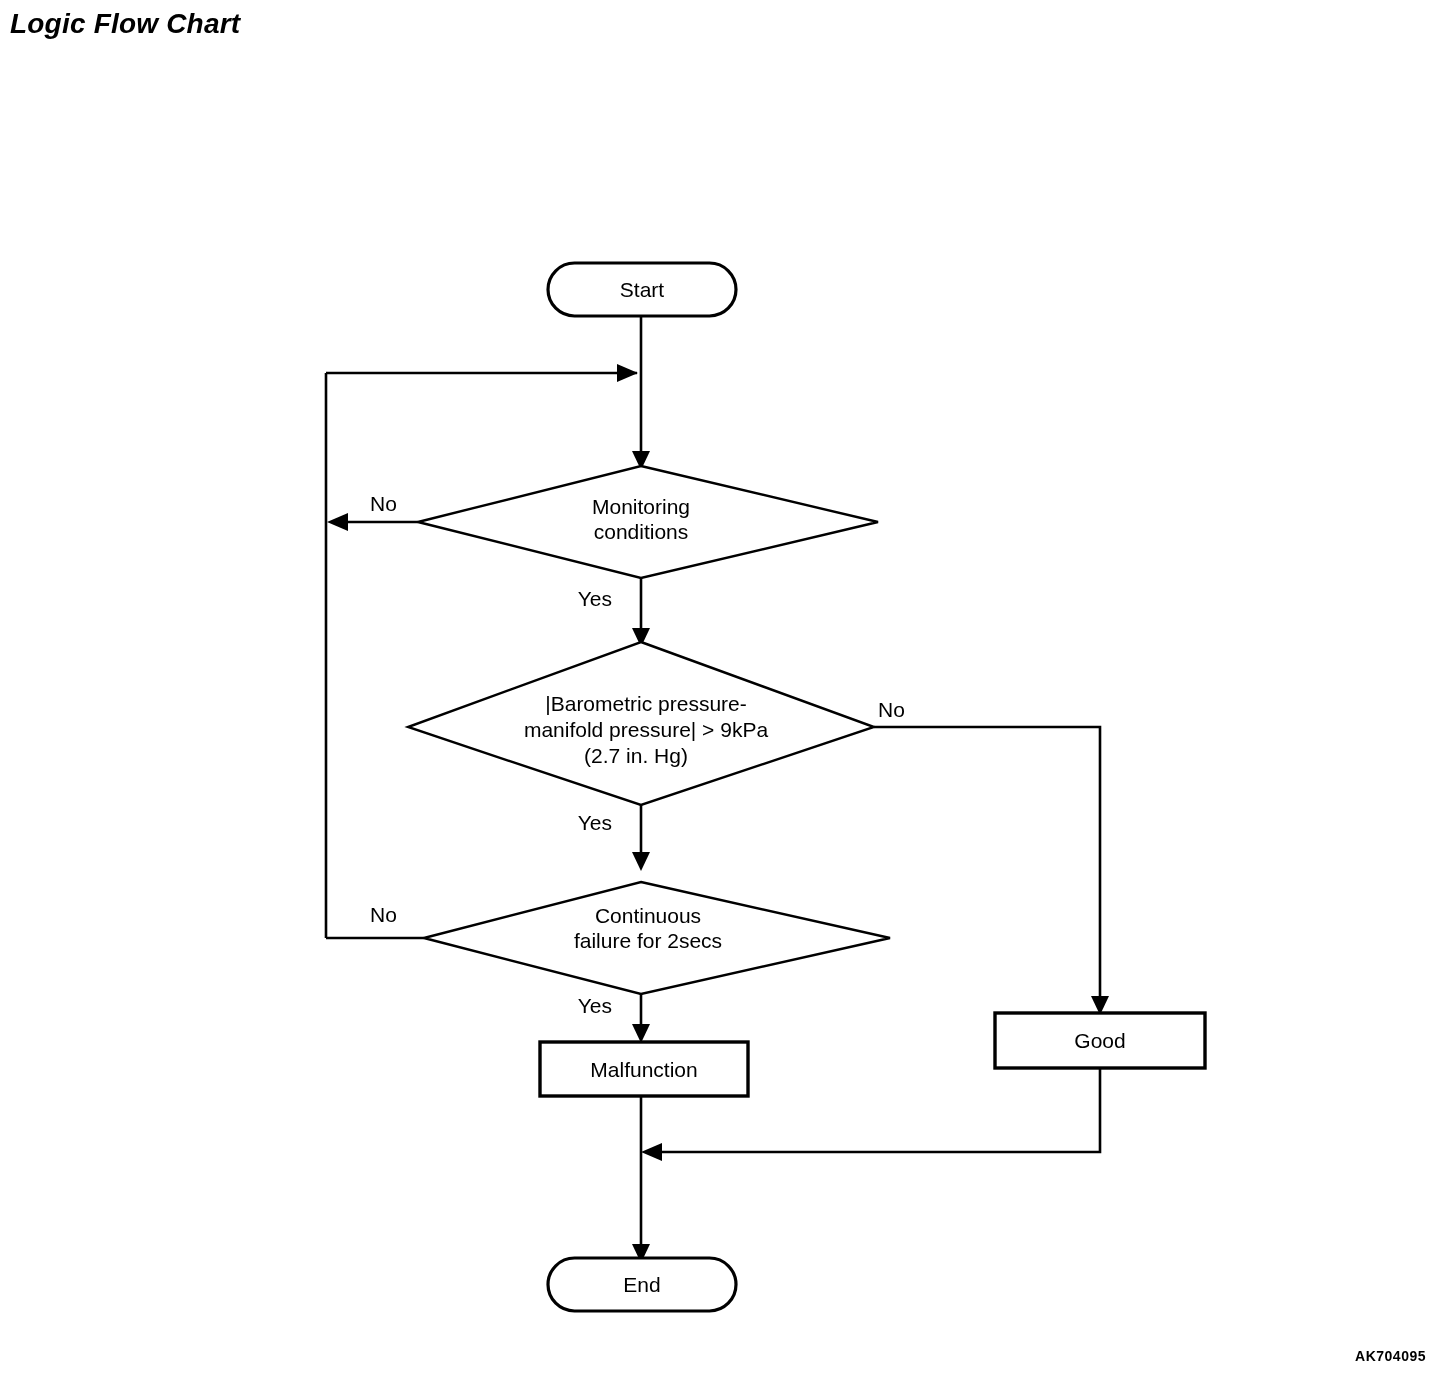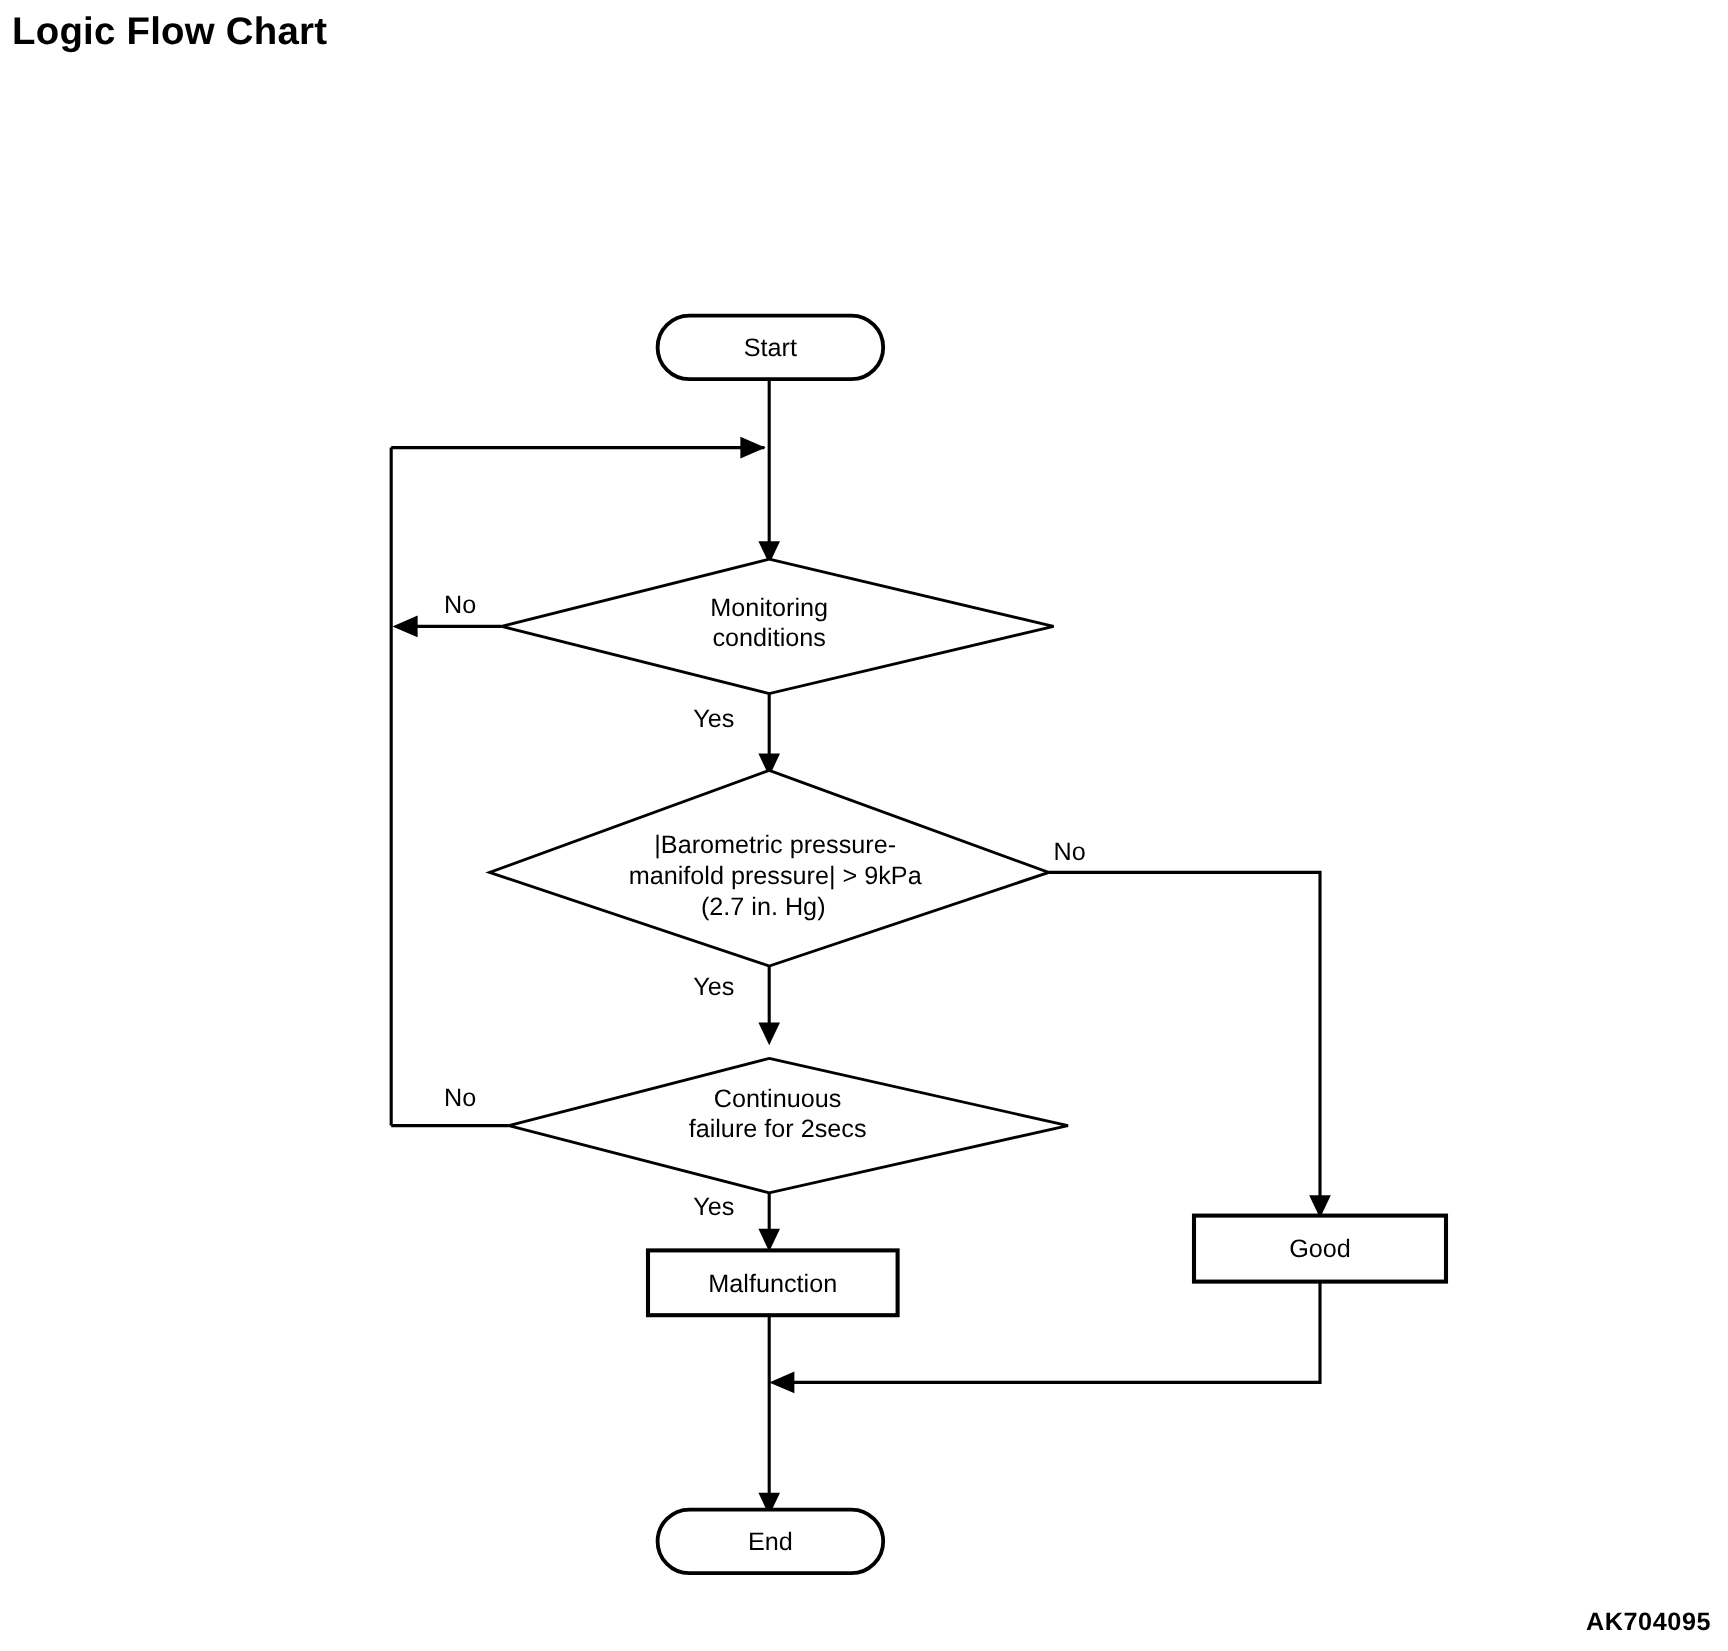--- a/index.html
+++ b/index.html
@@ -12,37 +12,38 @@
     height: 1376px;
     position: relative;
     font-family: "Liberation Sans", sans-serif;
     color: #000000;
     overflow: hidden;
   }
   #page-title {
     position: absolute;
     left: 10px;
     top: 8px;
-    font-size: 32px;
+    font-size: 28px;
     font-weight: bold;
     letter-spacing: 0.2px;
     white-space: nowrap;
+    font-style: italic;
   }
   #flow-svg {
     position: absolute;
     left: 0;
     top: 0;
     width: 1440px;
     height: 1376px;
   }
   #ref-code {
     position: absolute;
     right: 14px;
     bottom: 12px;
-    font-size: 21px;
+    font-size: 14px;
     font-weight: bold;
     letter-spacing: 0.5px;
     font-family: "Liberation Sans", sans-serif;
   }
   .node-shape {
     fill: #ffffff;
     stroke: #000000;
   }
   .terminator { stroke-width: 3.2; }
   .process   { stroke-width: 3.4; }

